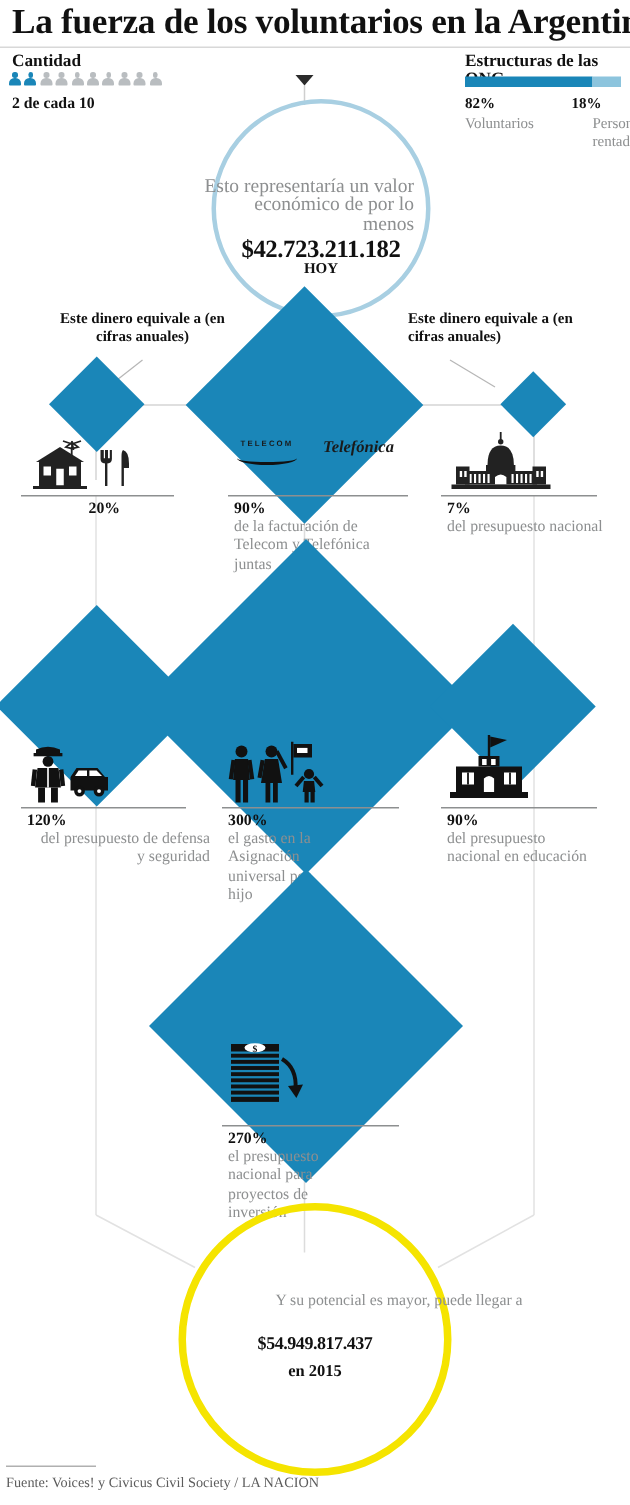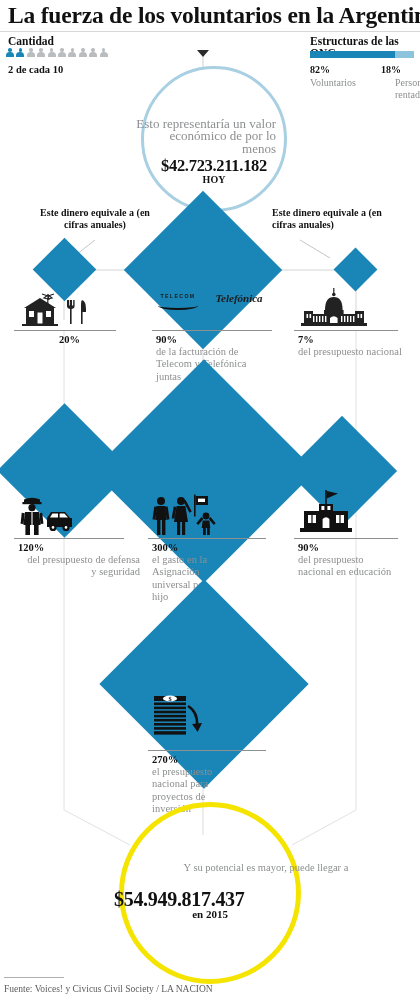--- a/index.html
+++ b/index.html
@@ -207,23 +207,23 @@
     border-radius: 50%;
   }
   .yc-txt {
     position: absolute; left: 140px; top: 862px;
     width: 172px; text-align: center;
     font-family: "Liberation Serif", serif;
     font-size: 10.5px; line-height: 12.6px; color: #8d8f90; margin-left: 40px;
   }
   .yc-amount {
     position: absolute; left: 114px; top: 888px;
-    width: 192px; 
-    font-family: "Liberation Serif", serif;
-    font-weight: bold; font-size: 20px; color: #111;
+    width: 192px; text-align: center;
+    font-family: "Liberation Serif", serif;
+    font-weight: bold; font-size: 12px; color: #111;
     letter-spacing: -0.3px;
   }
   .yc-sub {
     position: absolute; left: 114px; top: 908px;
     width: 192px; text-align: center;
     font-family: "Liberation Serif", serif;
     font-weight: bold; font-size: 11px; color: #111;
   }
 
   

